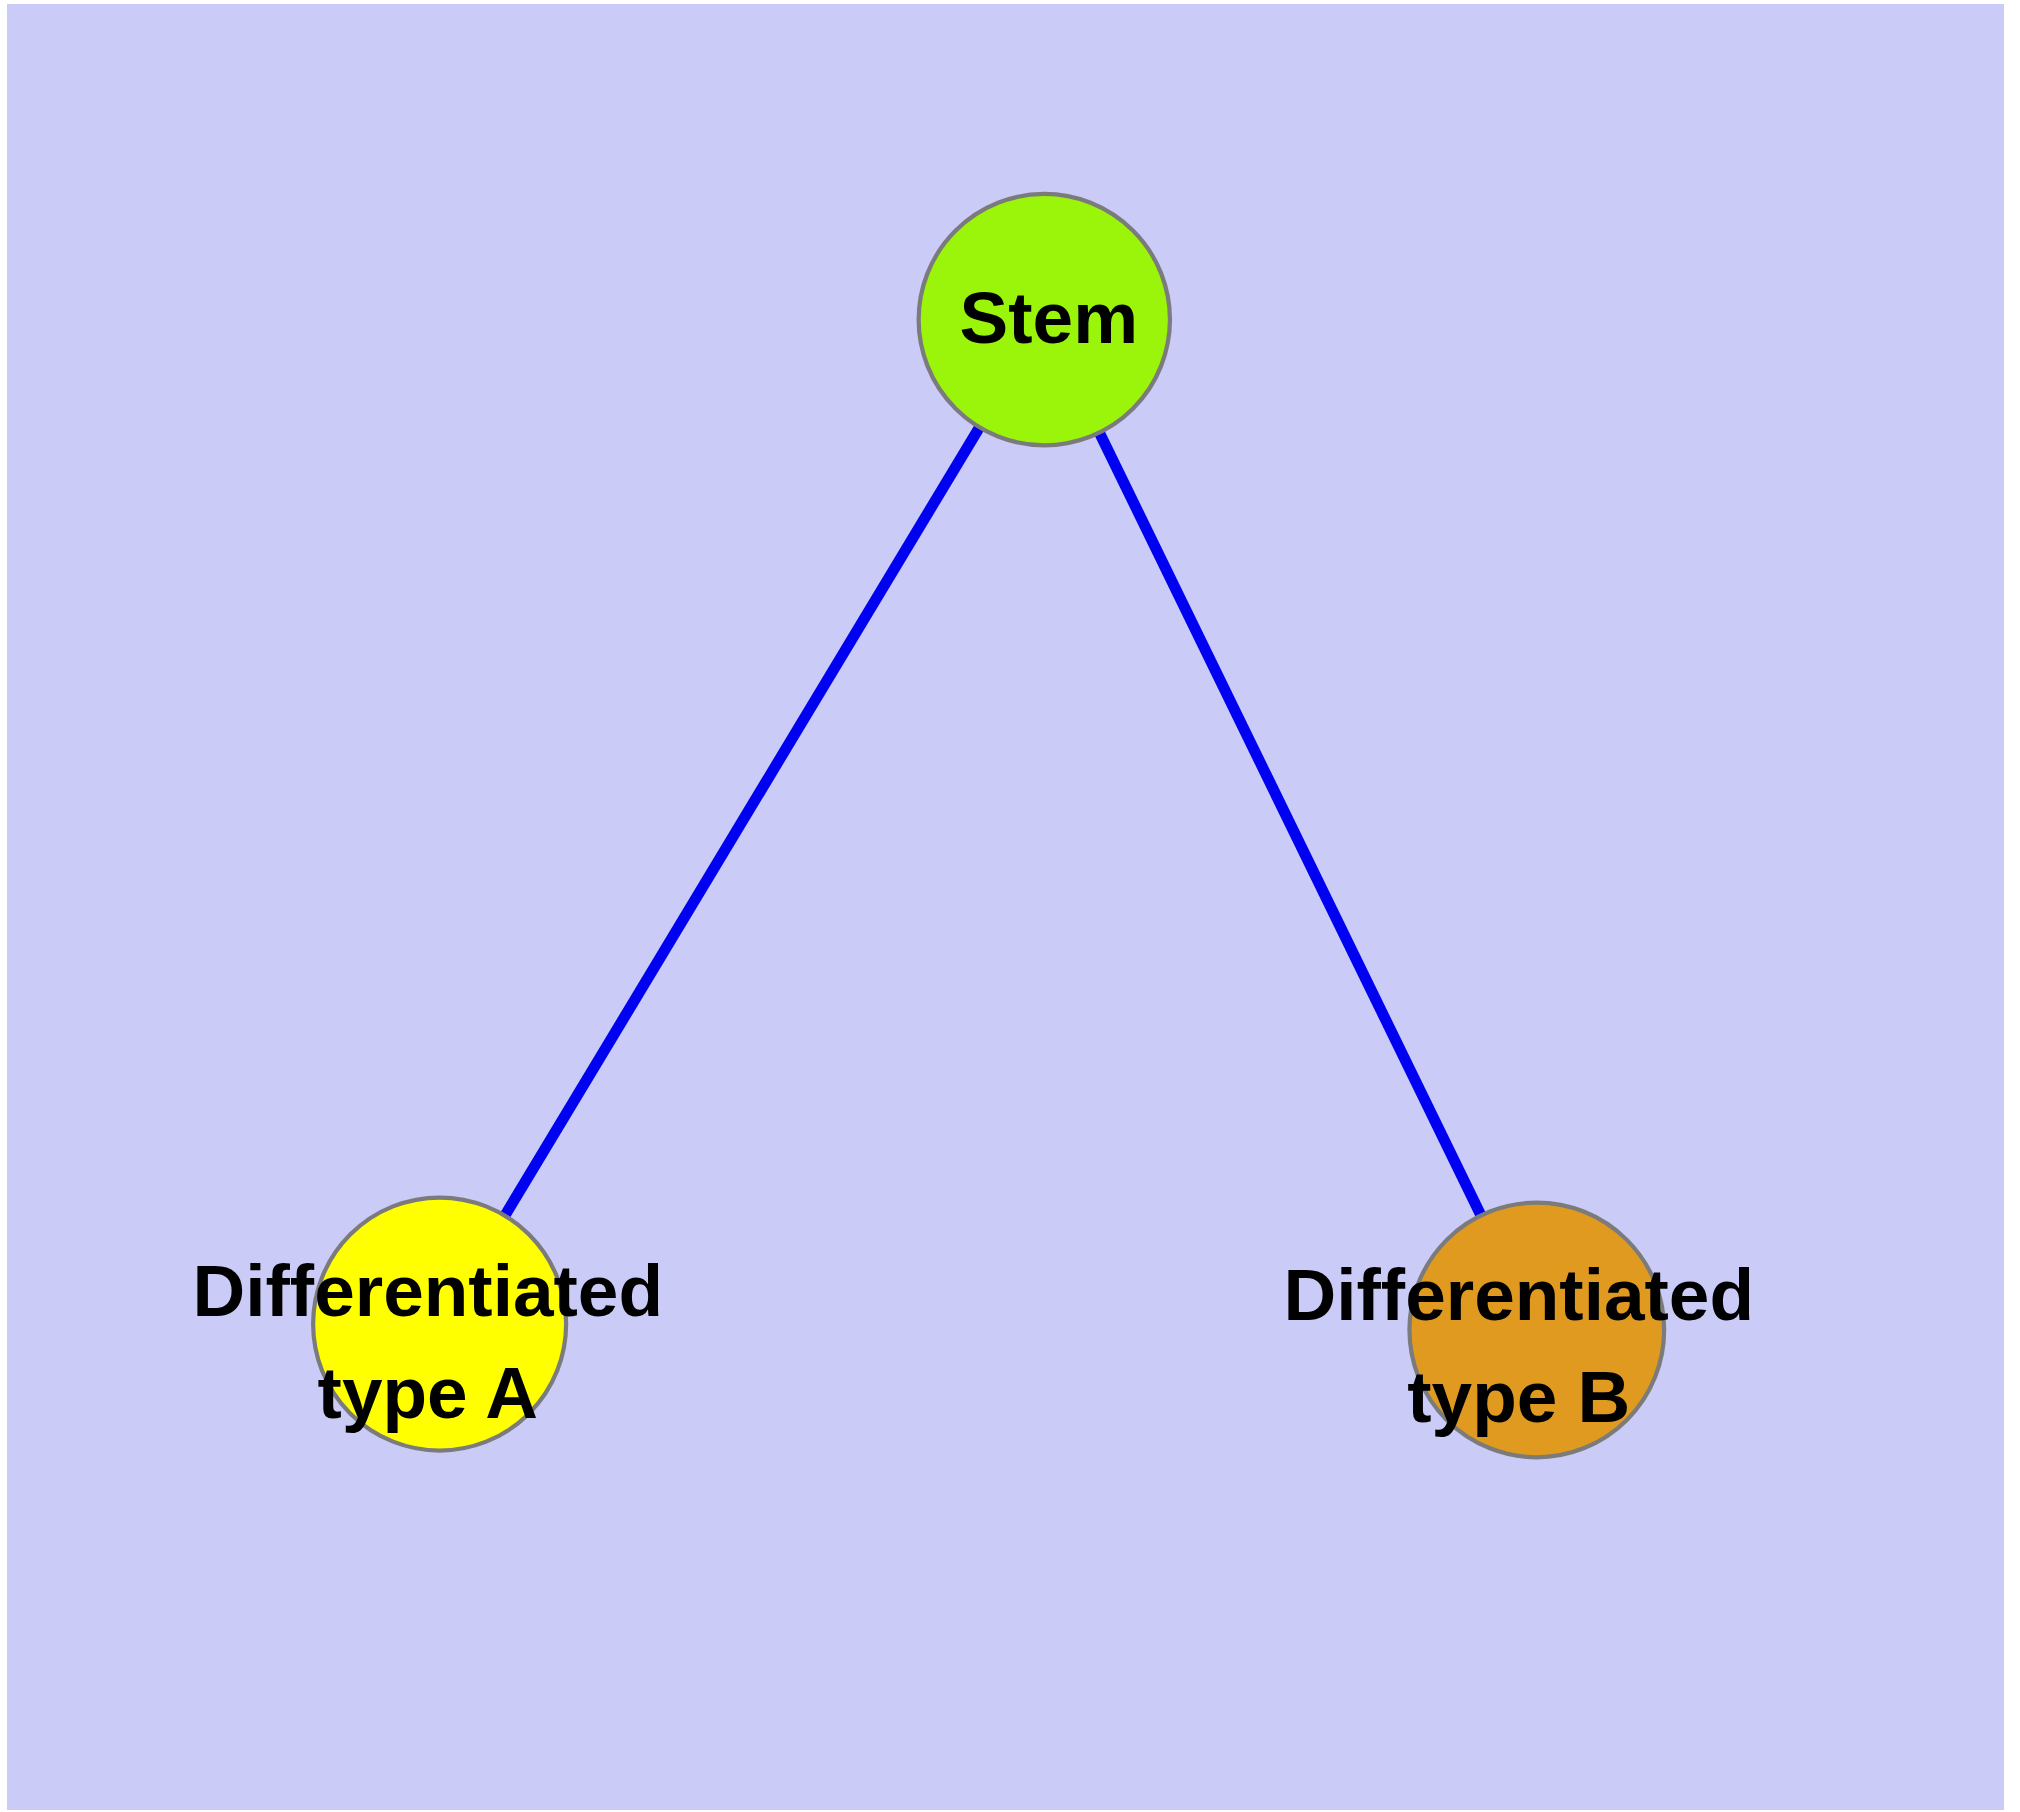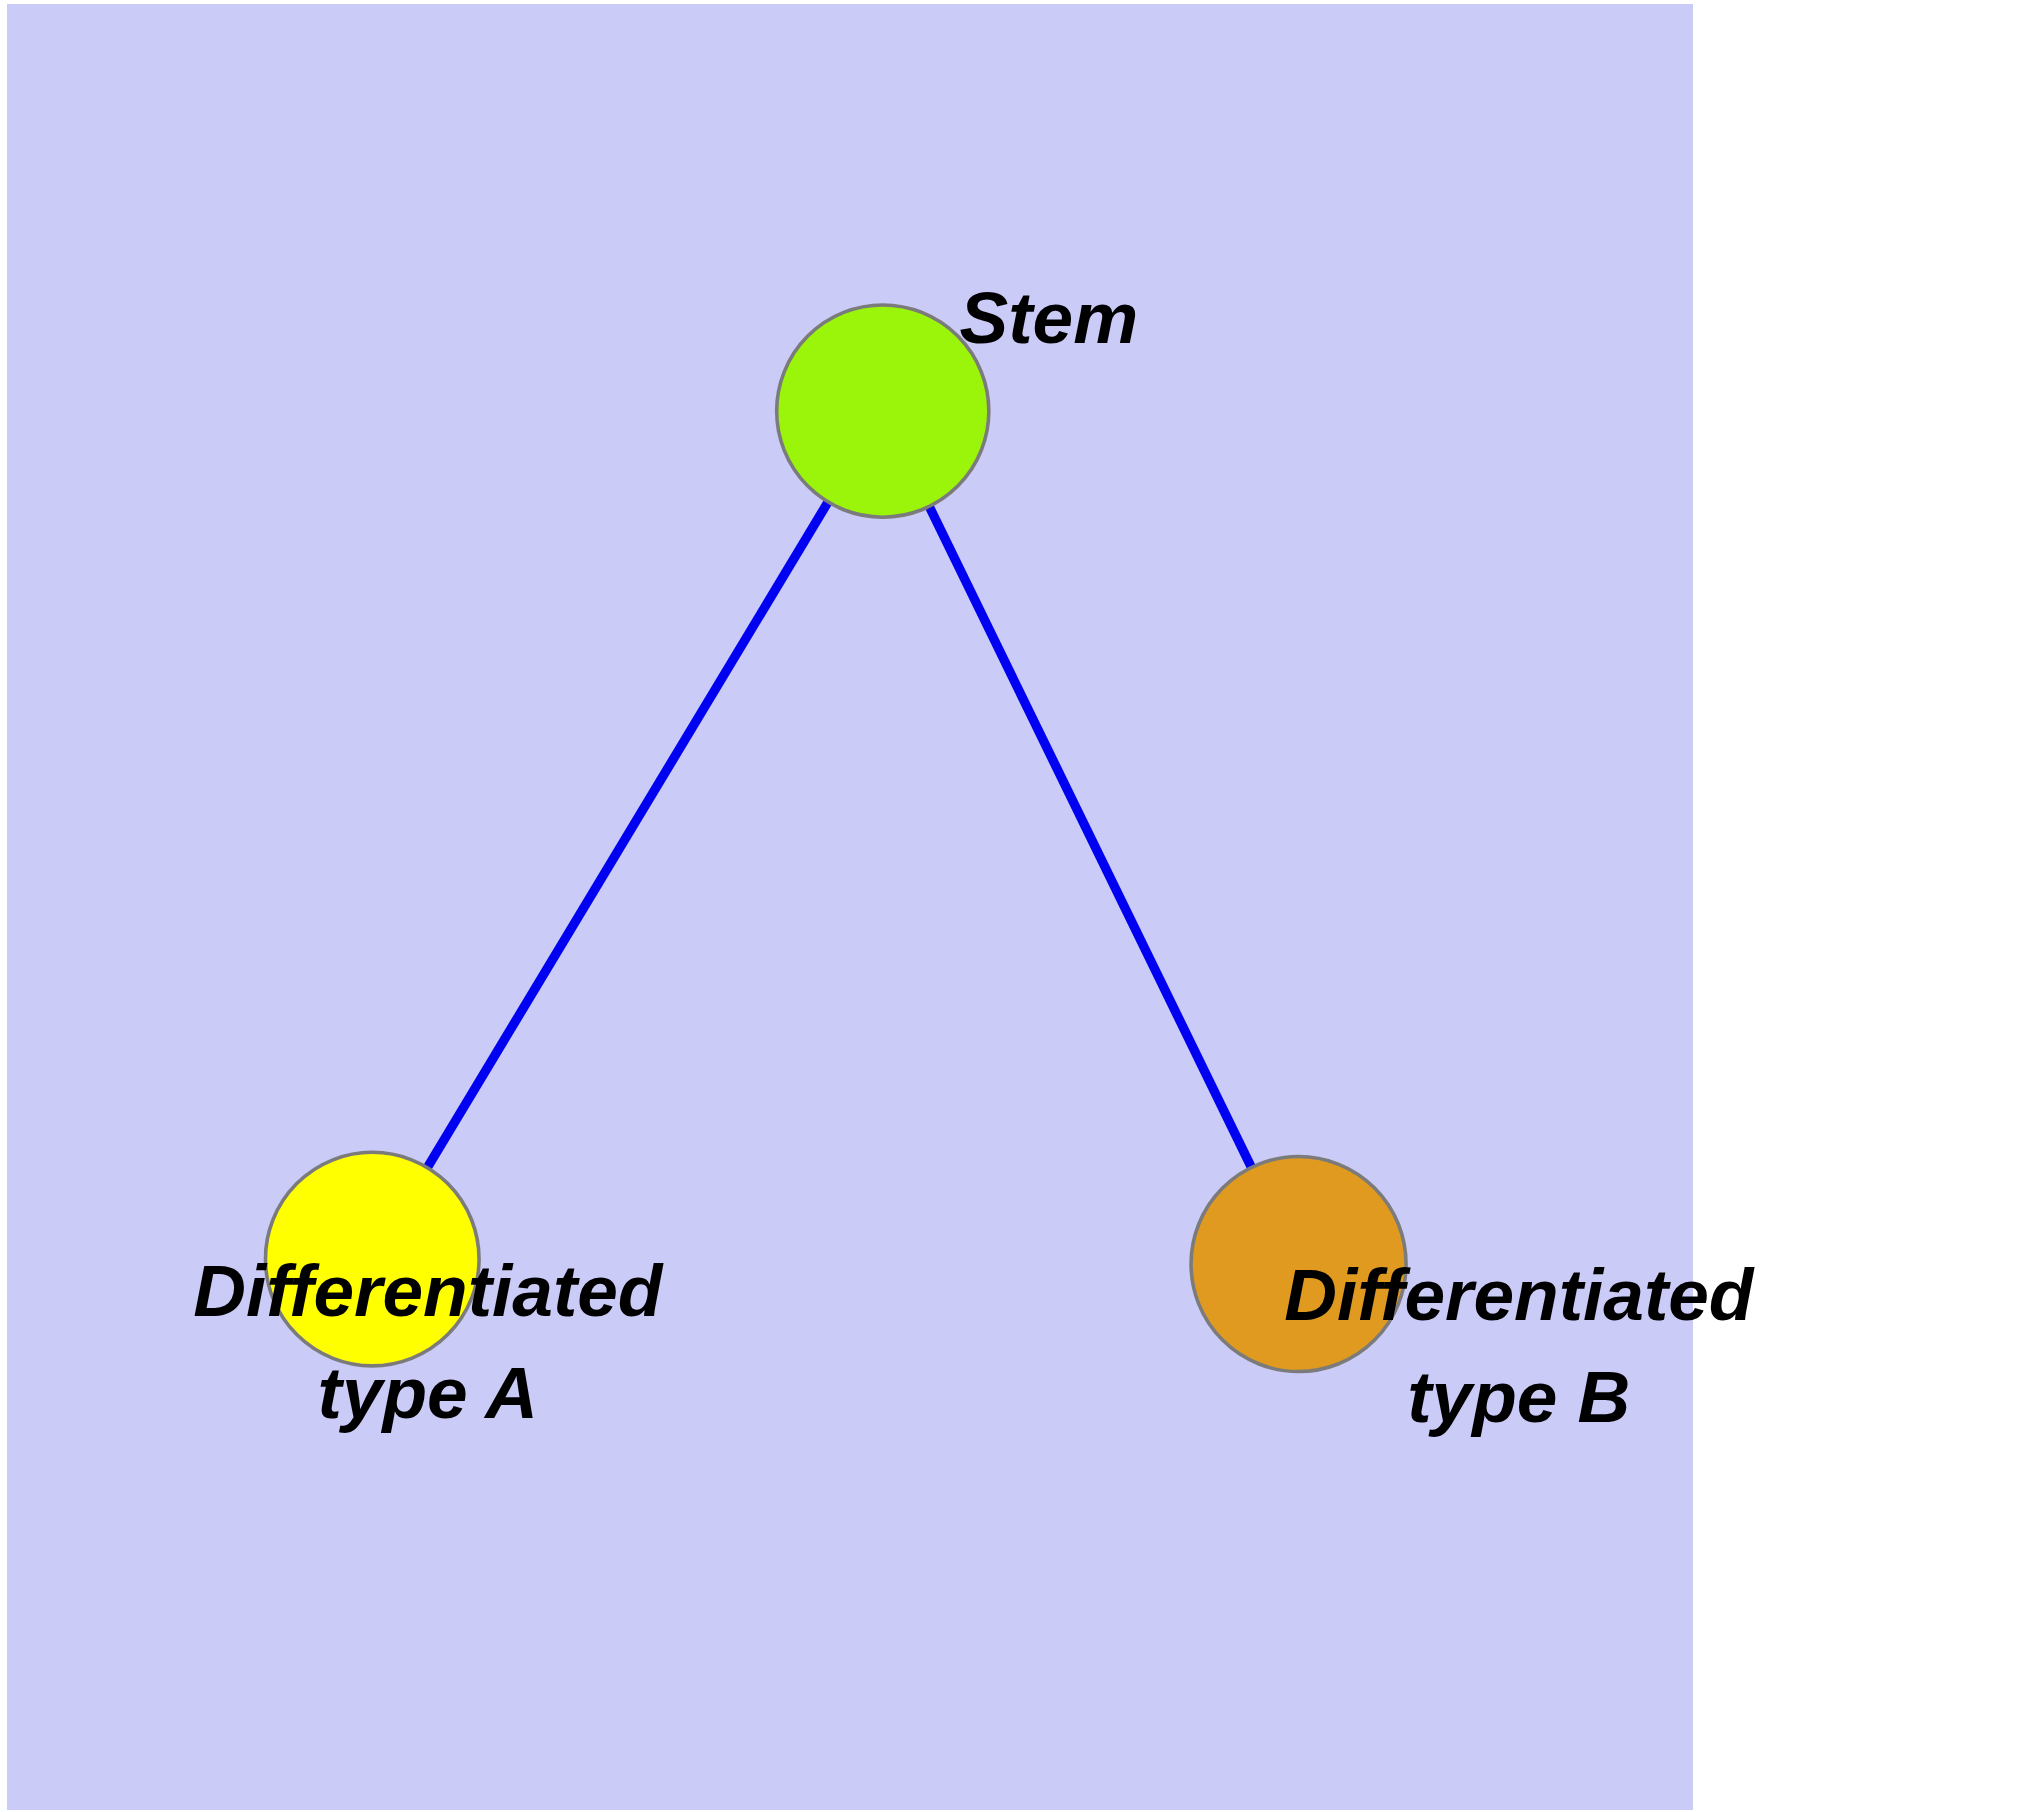--- a/index.html
+++ b/index.html
@@ -8,23 +8,22 @@
     width: 2021px;
     height: 1812px;
     background: #ffffff;
     font-family: "Liberation Sans", sans-serif;
     overflow: hidden;
   }
   .plot-area {
     position: absolute;
     left: 6.8px;
     top: 4.2px;
-    width: 1686px;
+    width: 1997px;
     height: 1806px;
-    font-style: italic;
   }
   .graph-svg {
     position: absolute;
     left: 0;
     top: 0;
     width: 100%;
     height: 100%;
     display: block;
   }
   .node-label {

